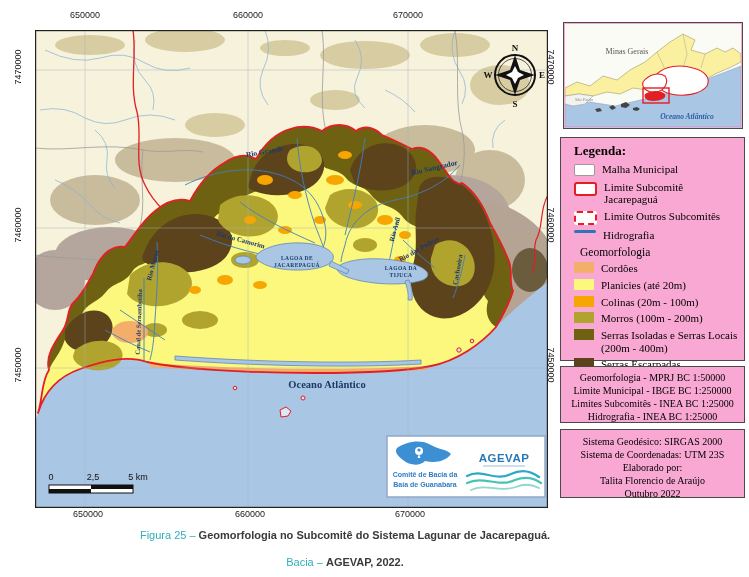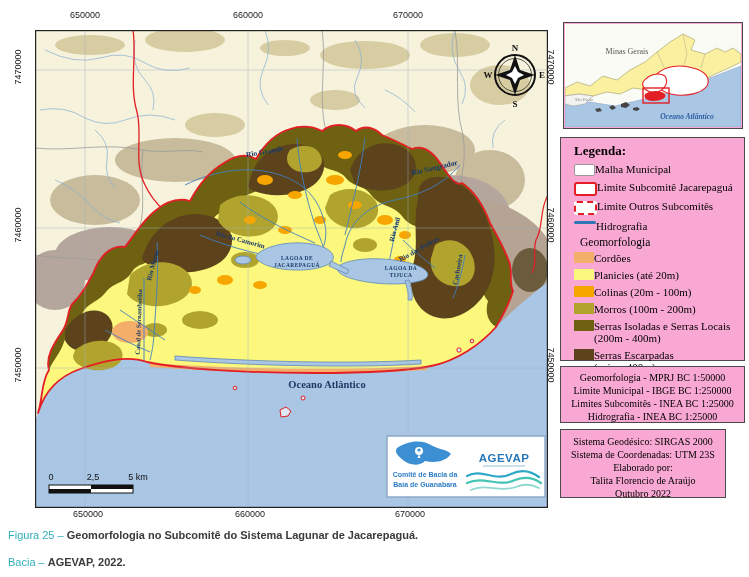--- a/index.html
+++ b/index.html
@@ -14,37 +14,37 @@
 
   
   #map-wrap{position:absolute;left:35px;top:30px;width:513px;height:478px;}
   #map-wrap svg{display:block;}
 
   
   .panel{position:absolute;background:#f9a8d4;border:1px solid #4a4a4a;box-sizing:border-box;}
   #inset-box{left:563px;top:22px;width:180px;height:107px;padding:1px;}
   #legend-box{left:560px;top:137px;width:185px;height:224px;padding:5px 6px 4px 13px;}
   #sources-box{left:560px;top:366px;width:185px;height:57px;padding:4px 2px;}
-  #credits-box{left:560px;top:429px;width:166px;height:69px;padding:5px 2px;}
+  #credits-box{left:560px;top:429px;width:185px;height:69px;padding:5px 2px;}
 
   .legend-title{font:bold 13px "Liberation Serif",serif;color:#000;margin:0 0 4px 0;}
-  .lrow{display:flex;align-items:flex-start;margin:0 0 4.5px 0;}
+  .lrow{display:flex;align-items:flex-start;gap:7px;margin:0 0 4.5px 0;}
   .lrow .sw{flex:0 0 auto;margin-top:1px;}
   .lrow .lbl{font:11px "Liberation Serif",serif;color:#000;line-height:1.12;}
   .sw-box{width:19px;height:10px;background:#fff;border:1.5px solid #9a9a9a;border-radius:2px;}
   .sw-red{width:19px;height:10px;background:#fff;border:2px solid #E31E24;border-radius:3px;}
   .sw-red-d{width:19px;height:10px;background:#fff;border:2px dashed #E31E24;border-radius:3px;}
   .sw-line{width:22px;height:3px;background:#2E75B6;margin-top:5px;border-radius:2px;}
   .geo-title{font:11.5px "Liberation Serif",serif;color:#000;margin:2px 0 4px 6px;}
   .geo-sw{width:20px;height:11px;flex:0 0 auto;}
 
   .src-line{font:10px "Liberation Serif",serif;color:#000;text-align:center;line-height:1.3;}
 
   
-  .cap{position:absolute;left:8px;width:690px;text-align:left;font-size:11px;
+  .cap{position:absolute;left:0;width:690px;text-align:center;font-size:11px;
        font-family:"Liberation Sans",sans-serif;color:#3a3a3a;font-weight:bold;}
   .cap .teal{color:#2FAFB8;font-weight:normal;}
   #cap1{top:529px;} #cap2{top:556px;}
 </style>
 </head>
 <body>
 
 <div id="page">
 
   <div class="ax" style="left:55px;top:10px;">650000</div>

